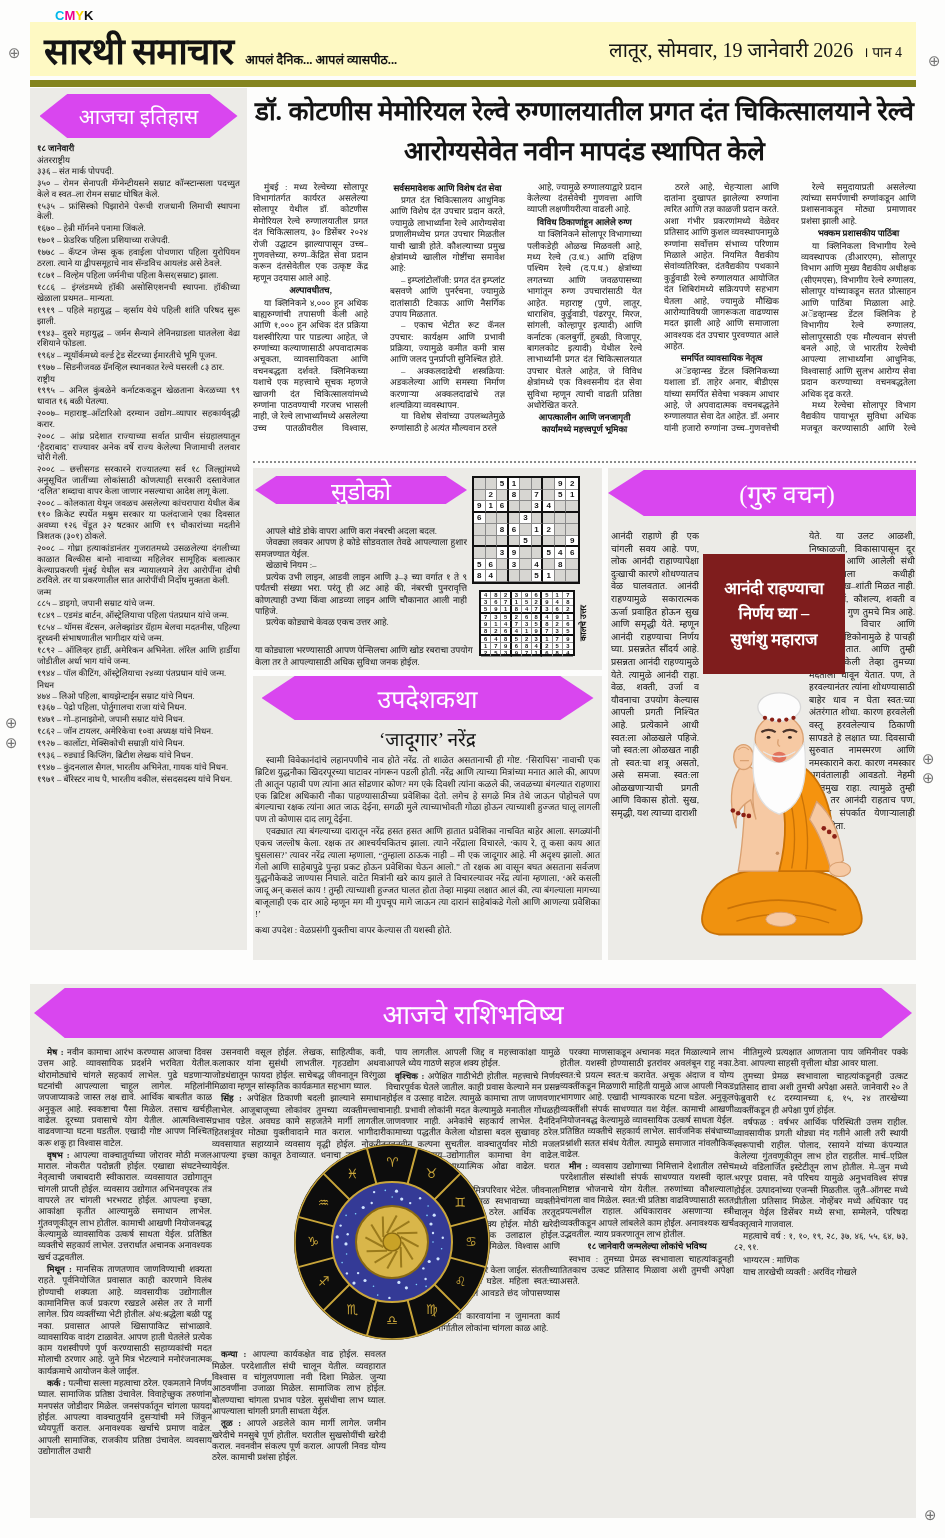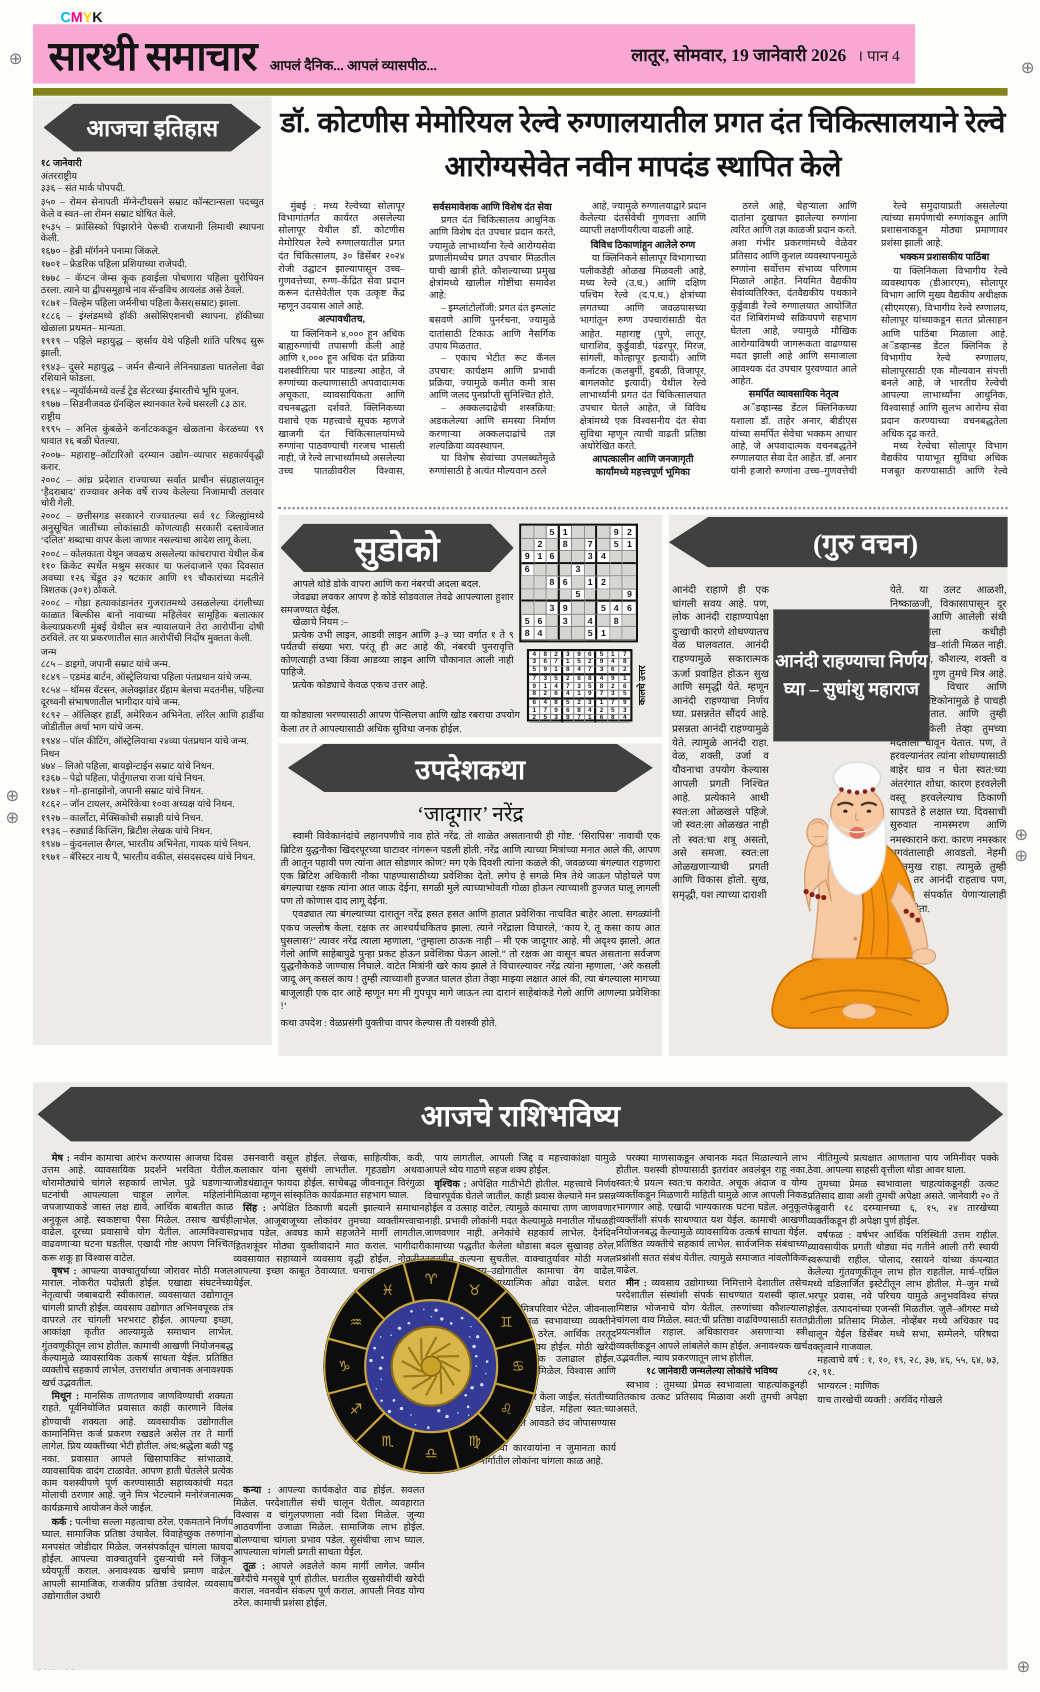--- a/index.html
+++ b/index.html
@@ -3,51 +3,51 @@
 <meta charset="utf-8">
 <style>
   *{margin:0;padding:0;box-sizing:border-box}
   html,body{width:945px;height:1538px;background:#fdfdfc;position:relative;overflow:hidden;
     font-family:"Liberation Serif","DejaVu Serif",serif;color:#141414}
   .abs{position:absolute}
   .panel{background:#ecebe7}
   .justify{text-align:justify}
   p{margin:0;text-align:justify}
   .indent p{text-indent:11px}
-  .ribbon{background:#404040;color:#fff;display:flex;align-items:center;justify-content:center;
-    font-weight:bold;}
+  .ribbon{background:#d946ef;color:#fff;display:flex;align-items:center;justify-content:center;
+    font-weight:normal;}
   .rb-hist{clip-path:polygon(0 50%,14% 0,86% 0,100% 50%,86% 100%,14% 100%)}
   .rb-mid{clip-path:polygon(0 50%,10% 0,90% 0,100% 50%,90% 100%,10% 100%)}
   .rb-wide{clip-path:polygon(0 50%,3.5% 0,96.5% 0,100% 50%,96.5% 100%,3.5% 100%)}
   
-  #masthead{left:30px;top:22px;width:802px;height:54px;background:#f9a8d4;display:flex;
+  #masthead{left:30px;top:22px;width:886px;height:54px;background:#fef9c3;display:flex;
     align-items:center;justify-content:space-between;padding:0 14px}
   #mast-title{font-size:37px;font-weight:800;letter-spacing:-1px;white-space:nowrap}
   #mast-tagline{font-size:12.5px;font-weight:bold;margin-left:12px;white-space:nowrap}
   #mast-right{display:flex;align-items:baseline;white-space:nowrap}
-  #mast-date{font-size:16px;font-weight:bold}
+  #mast-date{font-size:20px;font-weight:normal}
   #mast-page{font-size:14px;margin-left:10px}
   #rule-olive{left:30px;top:80px;width:886px;height:7px;background:#84841f}
   
   #history{left:30px;top:88px;width:217px;height:862px;overflow:hidden}
   #history .ribbon{width:198px;height:44px;margin:6px auto 5px;font-size:21px}
   #hist-body{padding:0 7px;font-size:8.6px;line-height:1.27}
   #hist-date{font-weight:bold}
   .hghead{margin:1px 0 0}
   p.hist{margin:0 0 1px}
   
   #article{left:253px;top:92px;width:663px}
   #headline{font-size:26px;font-weight:bold;text-align:center;line-height:1.55;margin-bottom:9px}
   .cols{display:flex;gap:22px}
   #article .col{flex:1;font-size:8.7px;line-height:1.31;height:252px;overflow:hidden}
   .subhead{font-weight:bold;text-align:center;margin:1px 0}
   #dotted-rule{left:253px;top:461px;width:663px;height:0;border-top:2px dotted #8a8a8a}
   
   #sudoku{left:253px;top:468px;width:349px;height:202px}
-  #sudoku .ribbon{position:absolute;left:2px;top:8px;width:212px;height:44px;font-size:31px}
+  #sudoku .ribbon{position:absolute;left:2px;top:8px;width:212px;height:28px;font-size:24px}
   #sudoku-intro{position:absolute;left:2px;top:58px;width:212px;font-size:8.8px;line-height:1.3;height:116px;overflow:hidden}
   #sudoku-foot{position:absolute;left:2px;top:176px;width:220px;font-size:8.8px}
   .sgrid{display:grid;border:2px solid #111;background:#fff}
   #sudoku-grid{position:absolute;left:219px;top:8px;width:108px;height:108px;
     grid-template-columns:repeat(9,1fr);grid-template-rows:repeat(9,1fr);font-size:8px}
   #answer-grid{position:absolute;left:226px;top:122px;width:96px;height:66px;
     grid-template-columns:repeat(9,1fr);grid-template-rows:repeat(9,1fr);font-size:5.8px}
   .scell{border-right:1px solid #8a8a8a;border-bottom:1px solid #8a8a8a;display:flex;
     align-items:center;justify-content:center;font-weight:bold;font-family:"Liberation Sans",sans-serif}
   .scell.vr{border-right:2px solid #111}.scell.hr{border-bottom:2px solid #111}
@@ -59,23 +59,23 @@
   #updesh{left:253px;top:676px;width:349px;height:284px;overflow:hidden}
   #updesh .ribbon{width:332px;height:44px;margin:0 auto;font-size:25px}
   #updesh-title{font-size:19px;font-weight:normal;text-align:center;margin:6px 0 3px}
   #updesh-body{font-size:8.9px;line-height:1.33;padding:0 2px}
   #updesh-moral{font-size:8.9px;margin-top:2px;padding:0 2px}
   
   #guru{left:608px;top:468px;width:308px;height:492px;overflow:hidden}
   #guru .ribbon{width:358px;height:46px;margin:2px auto 0;font-size:25px}
   #guru-left{position:absolute;left:3px;top:62px;width:88px;font-size:9.2px;line-height:1.37;height:424px;overflow:hidden}
   #guru-right{position:absolute;right:1px;top:62px;width:106px;font-size:9.2px;line-height:1.37;height:424px;overflow:hidden}
-  #guru-quote{position:absolute;left:95px;top:86px;width:142px;height:120px;background:#404040;
+  #guru-quote{position:absolute;left:95px;top:86px;width:142px;height:120px;background:#7f1d1d;
     color:#fff;font-size:16.5px;font-weight:bold;display:flex;align-items:center;
-    justify-content:center;text-align:center;line-height:1.55;padding:0}
+    justify-content:center;text-align:center;line-height:1.55;padding:20px}
   #sage{position:absolute;left:66px;top:208px;width:214px;height:278px}
   
   #horoscope{left:30px;top:984px;width:886px;height:534px;overflow:hidden}
   #horoscope .ribbon{width:878px;height:50px;margin:4px auto 0;font-size:27px}
   #horo-cols{display:flex;padding:9px 8px 0;height:478px;overflow:hidden}
   #horo-cols .col{flex:1;font-size:8.7px;line-height:1.3;overflow:hidden}
   #horo-cols p{margin:0 0 1px;text-indent:9px}
   #wheel{position:absolute;left:262px;top:158px;width:200px;height:200px}
   
   .reg{position:absolute;color:#777;font-size:15px;font-family:"DejaVu Sans",sans-serif;line-height:1}

